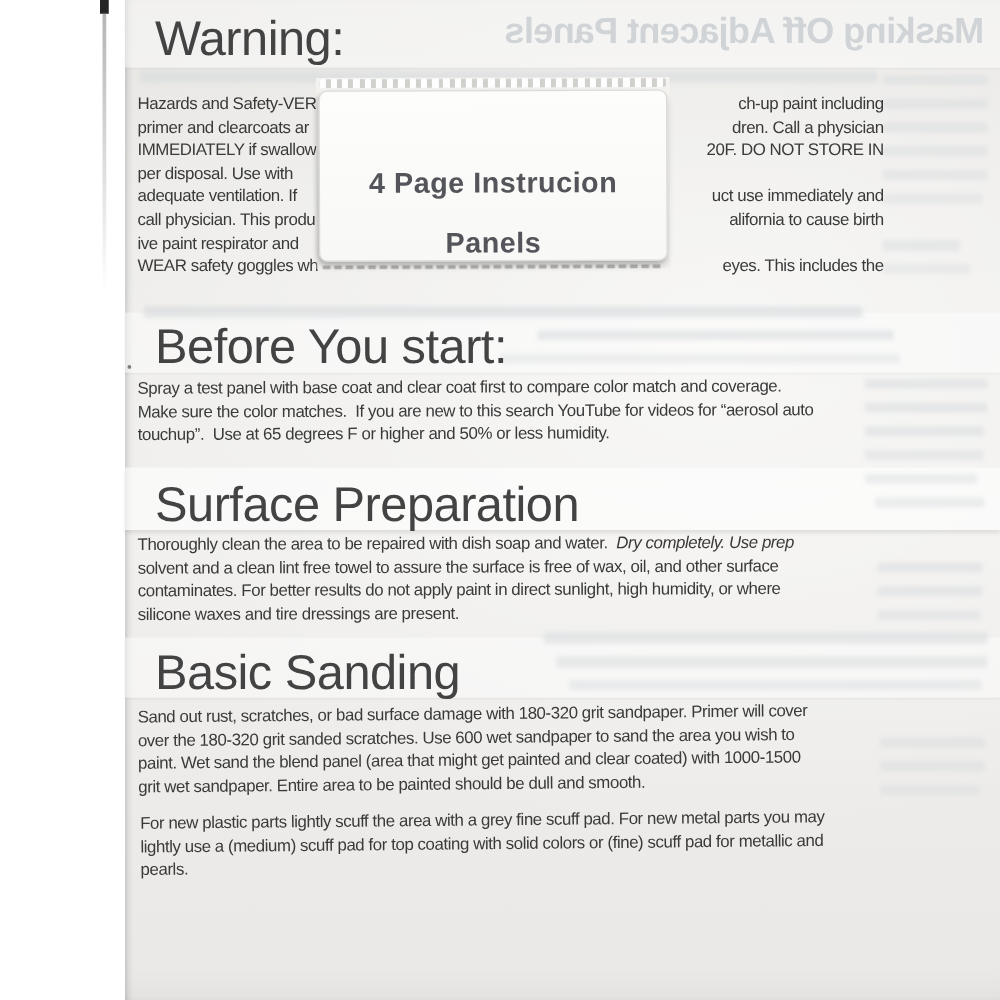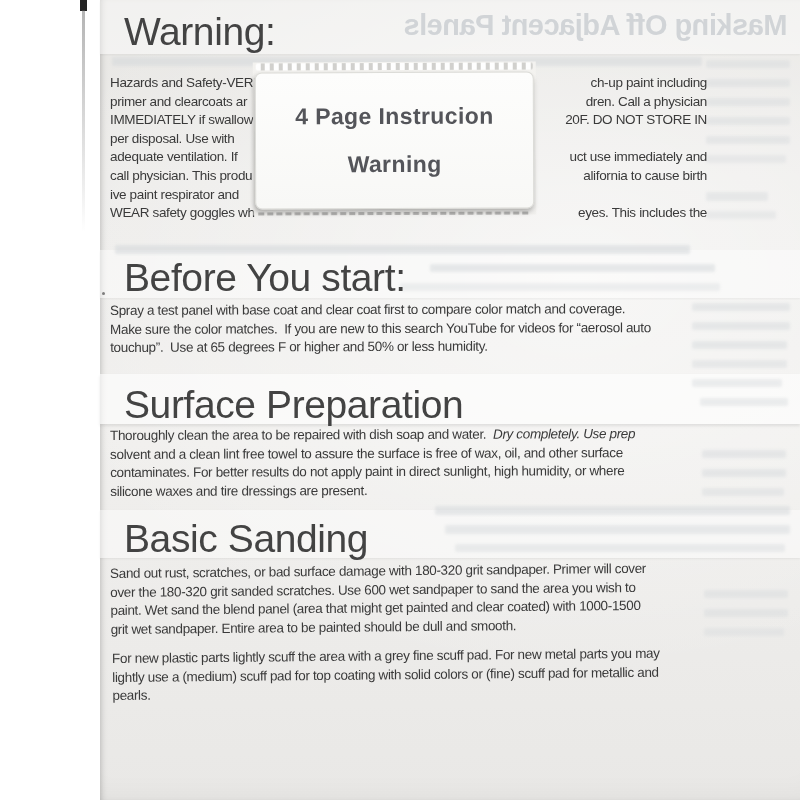--- a/index.html
+++ b/index.html
@@ -40,21 +40,21 @@
         transform:rotate(-.2deg);}
   .backing::before{content:"";position:absolute;top:1px;left:3px;right:3px;height:7px;
         background:repeating-linear-gradient(90deg,rgba(255,255,255,.95) 0 5px,rgba(180,180,177,.55) 5px 9px);
         filter:blur(.4px);border-radius:2px;}
   .backing::after{content:"";position:absolute;bottom:0;left:5px;right:8px;height:0;
         border-bottom:3px dashed rgba(85,85,85,.38);filter:blur(.3px);}
   .sticker{position:absolute;left:255px;top:72px;width:277px;height:135px;
         background:linear-gradient(180deg,#fdfdfc,#f8f8f6);
         border:1px solid #dcdcd8;border-radius:7px;transform:rotate(-.2deg);
         box-shadow:-2px 2px 4px rgba(0,0,0,.14), 0 4px 5px rgba(0,0,0,.16);
-        display:flex;flex-direction:column;align-items:center;justify-content:center;gap:21px;}
+        display:flex;flex-direction:column;align-items:center;justify-content:flex-end;gap:21px;}
   .sticker .l{color:#54555a;font-weight:700;font-size:23px;letter-spacing:.4px;white-space:nowrap;}
   .it{font-style:italic;}
   .r1{transform:rotate(-.2deg);transform-origin:left top;}
   .r2{transform:rotate(-.55deg);transform-origin:left top;}
 </style>
 </head>
 <body>
 
 <div id="photo">
 
@@ -126,21 +126,21 @@
     </div>
     <div class="w-row">
       <span>WEAR safety goggles wh</span>
       <span>eyes. This includes the</span>
     </div>
   </div>
 
   <div class="backing"></div>
   <div class="sticker">
     <div class="l">4 Page Instrucion</div>
-    <div class="l">Warning</div>
+    <div class="l">Panels</div>
   </div>
 
   <div class="h1" style="top:256px">Before You start:</div>
   <div class="para r1" style="top:302px">Spray a test panel with base coat and clear coat first to compare color match and coverage. Make sure the color matches.  If you are new to this search YouTube for videos for “aerosol auto touchup”.  Use at 65 degrees F or higher and 50% or less humidity.</div>
 
   <div class="h1" style="top:383px">Surface Preparation</div>
   <div class="para r1" style="top:427px"><span>Thoroughly clean the area to be repaired with dish soap and water.  </span><span class="it">Dry completely. Use prep</span><span> solvent and a clean lint free towel to assure the surface is free of wax, oil, and other surface contaminates. For better results do not apply paint in direct sunlight, high humidity, or where silicone waxes and tire dressings are present.</span></div>
 
   <div class="h1" style="top:517px">Basic Sanding</div>
   <div class="para r2" style="top:565px">Sand out rust, scratches, or bad surface damage with 180-320 grit sandpaper. Primer will cover over the 180-320 grit sanded scratches. Use 600 wet sandpaper to sand the area you wish to paint. Wet sand the blend panel (area that might get painted and clear coated) with 1000-1500 grit wet sandpaper. Entire area to be painted should be dull and smooth.</div>

